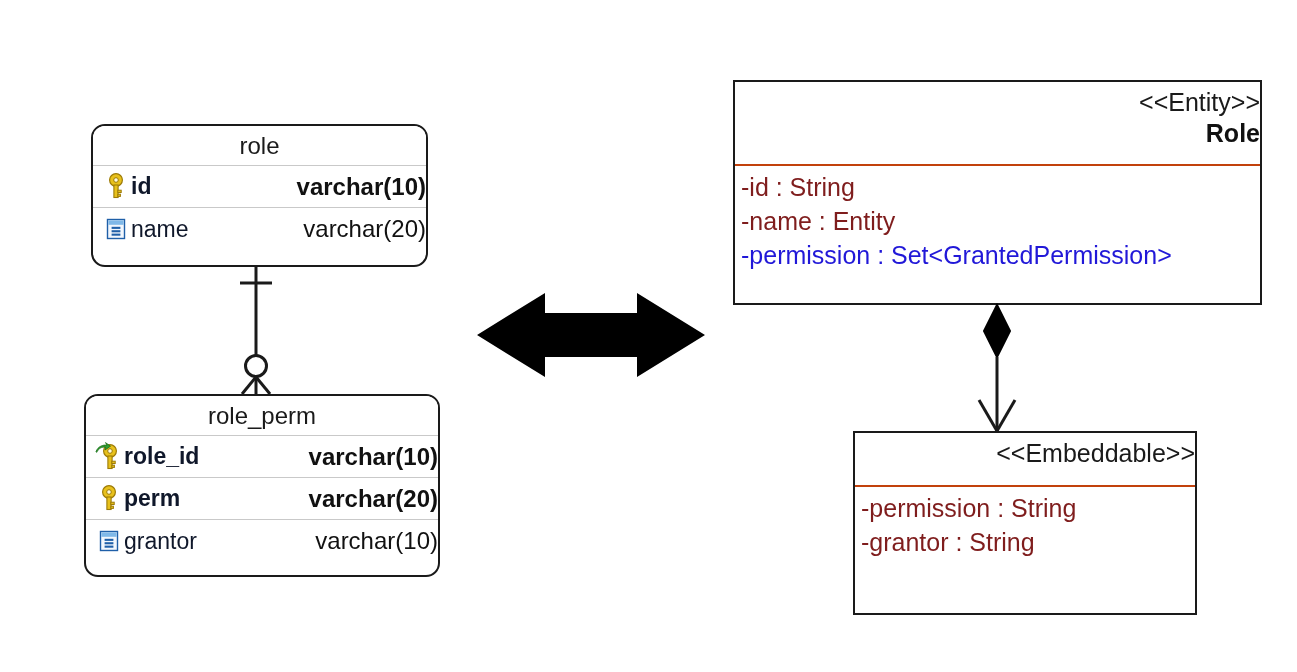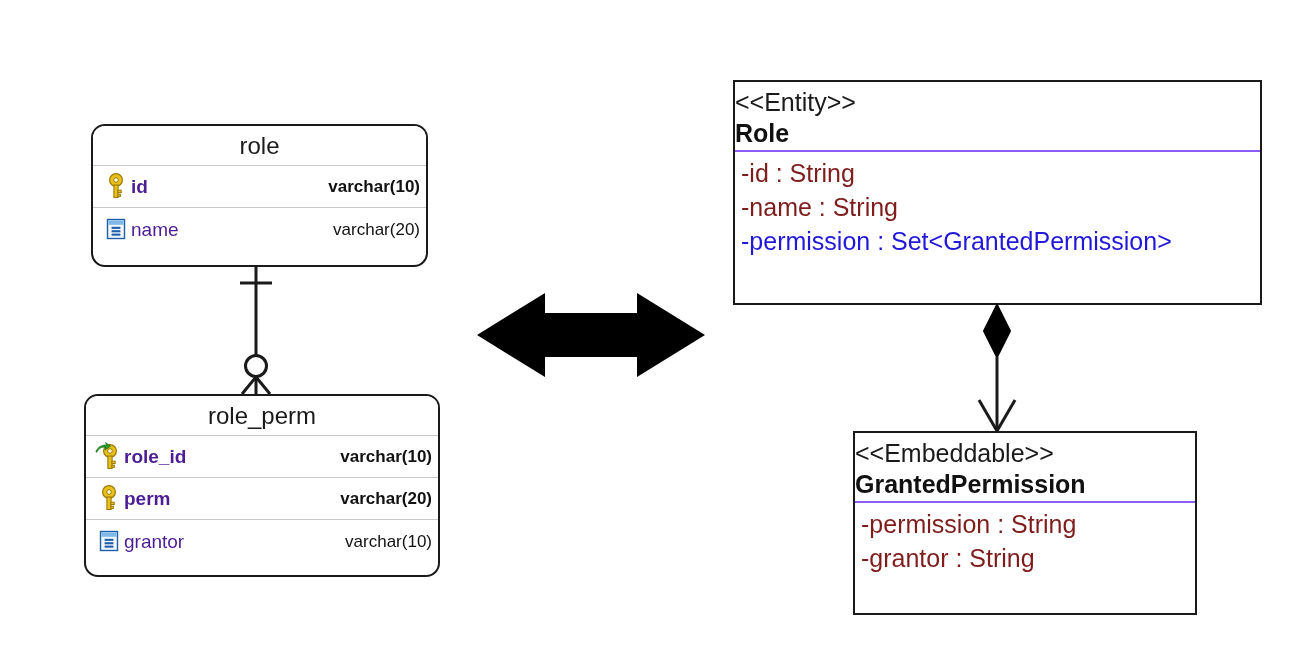--- a/index.html
+++ b/index.html
@@ -50,49 +50,49 @@
   .er-row:last-child { border-bottom: none; justify-content: space-between; }
 
   .er-icon {
     width: 30px;
     min-width: 30px;
     height: 30px;
     position: relative;
     display: inline-block;
   }
   .er-colname {
-    font-size: 19px;
-    color: #4c1d95;
+    font-size: 23px;
+    color: #0f172a;
     flex: 0 0 auto;
     white-space: nowrap;
     line-height: 1;
   }
   .er-coltype {
-    font-size: 17px;
+    font-size: 24px;
     color: #111111;
     margin-left: auto;
-    padding-right: 6px;
+    padding-right: 0;
     white-space: nowrap;
     line-height: 1;
   }
   .pk .er-colname, .pk .er-coltype { font-weight: bold; }
   .fk .er-colname, .fk .er-coltype { font-weight: bold; }
 
   
   .uml-box {
     position: absolute;
     background: #ffffff;
     border: 2px solid #1a1a1a;
     box-sizing: border-box;
     overflow: hidden;
   }
   .uml-header {
-    border-bottom: 2px solid #8b5cf6;
-    padding: 6px 0 2px 0;
-    text-align: left;
+    border-bottom: 2px solid #c2410c;
+    padding: 6px 0 16px 0;
+    text-align: right;
   }
   .uml-stereotype {
     font-size: 25px;
     color: #1a1a1a;
     line-height: 1.18;
     letter-spacing: 0px;
   }
   .uml-name {
     font-size: 25px;
     font-weight: bold;
@@ -210,29 +210,28 @@
     </div>
   </div>
 
   <div class="uml-box" id="uml-role" style="left:733px; top:80px; width:529px; height:225px;">
     <div class="uml-header">
       <div class="uml-stereotype">&lt;&lt;Entity&gt;&gt;</div>
       <div class="uml-name">Role</div>
     </div>
     <div class="uml-attrs">
       <div class="uml-attr">-id : String</div>
-      <div class="uml-attr">-name : String</div>
+      <div class="uml-attr">-name : Entity</div>
       <div class="uml-attr highlight">-permission : Set&lt;GrantedPermission&gt;</div>
     </div>
   </div>
 
   <div class="uml-box" id="uml-granted" style="left:853px; top:431px; width:344px; height:184px;">
     <div class="uml-header">
       <div class="uml-stereotype">&lt;&lt;Embeddable&gt;&gt;</div>
-      <div class="uml-name">GrantedPermission</div>
     </div>
     <div class="uml-attrs">
       <div class="uml-attr">-permission : String</div>
       <div class="uml-attr">-grantor : String</div>
     </div>
   </div>
 
   <svg class="svg-layer" viewBox="0 0 1297 672">
 
     

